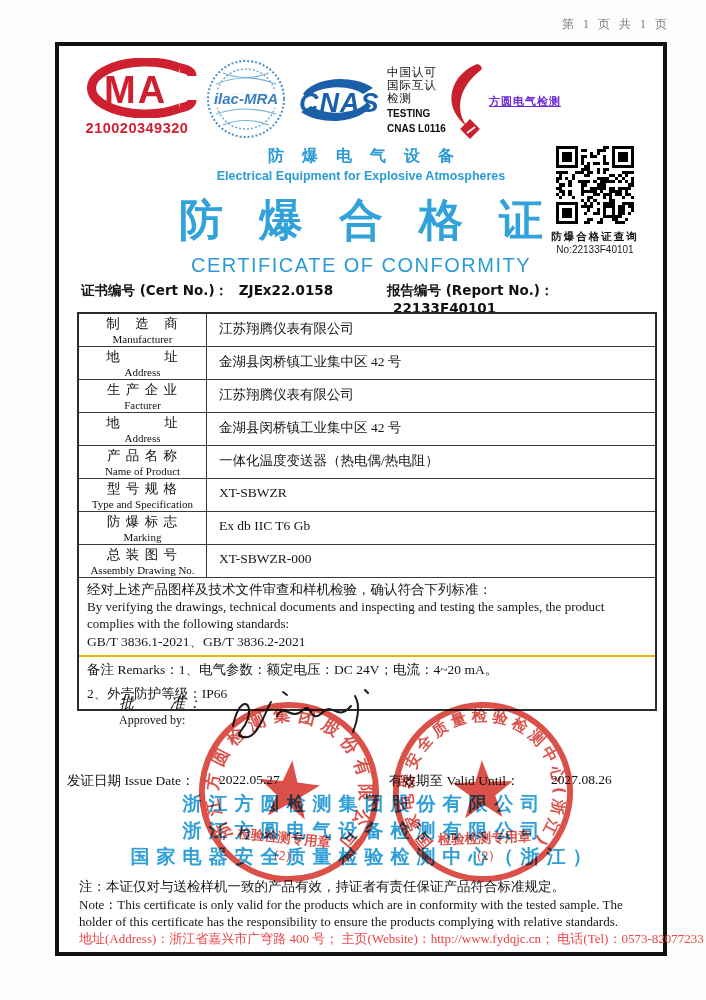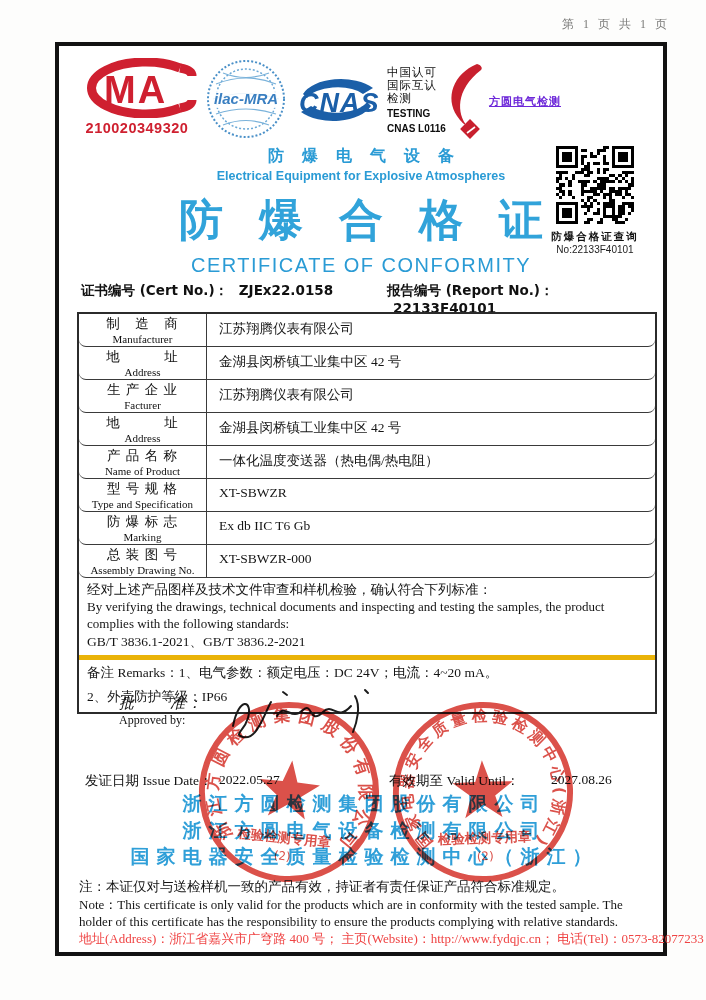--- a/index.html
+++ b/index.html
@@ -31,40 +31,40 @@
   .qr-number{font-size:10px;color:#222;}
 
   
   .cert-numbers{position:absolute;left:0;top:236px;width:100%;font-size:13.5px;color:#111;font-weight:bold;font-family:"DejaVu Sans","Liberation Sans",sans-serif;}
   .cert-numbers .grp1{position:absolute;left:22px;}
   .cert-numbers .grp2{position:absolute;left:328px;}
   .cert-numbers .val{font-weight:bold;padding-left:6px;}
 
   
   .main-box{position:absolute;left:18px;top:266px;width:576px;border:2px solid #2b2b2b;background:#fff;}
-  .trow{display:grid;grid-template-columns:128px 1fr;border-bottom:1px solid #3a3a3a;min-height:30px;border-radius:7px;}
+  .trow{display:grid;grid-template-columns:128px 1fr;border-bottom:1px solid #3a3a3a;min-height:30px;}
   .tlabel{border-right:1px solid #3a3a3a;text-align:center;padding:1px 2px;}
   .tlabel .cn{font-size:13.5px;color:#111;letter-spacing:1px;}
   .tlabel .en{font-size:11px;color:#111;line-height:12px;}
   .tvalue{font-size:13.5px;color:#151515;padding:6px 6px 2px 12px;}
-  .standards{border-bottom:5px solid #eab308;padding:3px 8px 4px 8px;color:#151515;}
+  .standards{border-bottom:2px solid #eab308;padding:3px 8px 4px 8px;color:#151515;}
   .standards .cn{font-size:13.5px;}
   .standards .en{font-size:13px;line-height:16.5px;}
   .standards .codes{font-size:13.5px;margin-top:1px;}
   .remarks{padding:4px 8px 6px 8px;color:#151515;font-size:13.5px;}
   .remarks .l2{margin-top:6px;}
 
   
   .approval{position:absolute;left:60px;top:648px;color:#111;}
   .approval .cn{font-size:15px;letter-spacing:2px;font-style:italic;}
   .approval .en{font-size:12px;font-family:"Liberation Serif",serif;}
   .signature{position:absolute;left:164px;top:636px;}
   .dates{position:absolute;left:0;top:726px;width:100%;font-size:13.5px;color:#111;}
   .dates span{position:absolute;white-space:nowrap;}
-  .d1{left:26px;} .d2{left:160px;} .d3{left:330px;} .d4{left:492px;}
+  .d1{left:8px;} .d2{left:160px;} .d3{left:330px;} .d4{left:492px;}
 
   
   .issuers{position:absolute;left:0;top:744px;width:100%;text-align:center;color:#2f9fd8;font-family:"DejaVu Sans","Liberation Sans",sans-serif;font-weight:bold;}
   .issuers .line{font-size:19px;letter-spacing:7px;line-height:26.5px;text-indent:7px;}
 
   
   .stamp{position:absolute;width:188px;height:188px;opacity:.86;mix-blend-mode:multiply;}
   .stamp-left{left:136px;top:652px;transform:rotate(6deg);}
   .stamp-right{left:330px;top:652px;transform:rotate(-2deg);}
 

